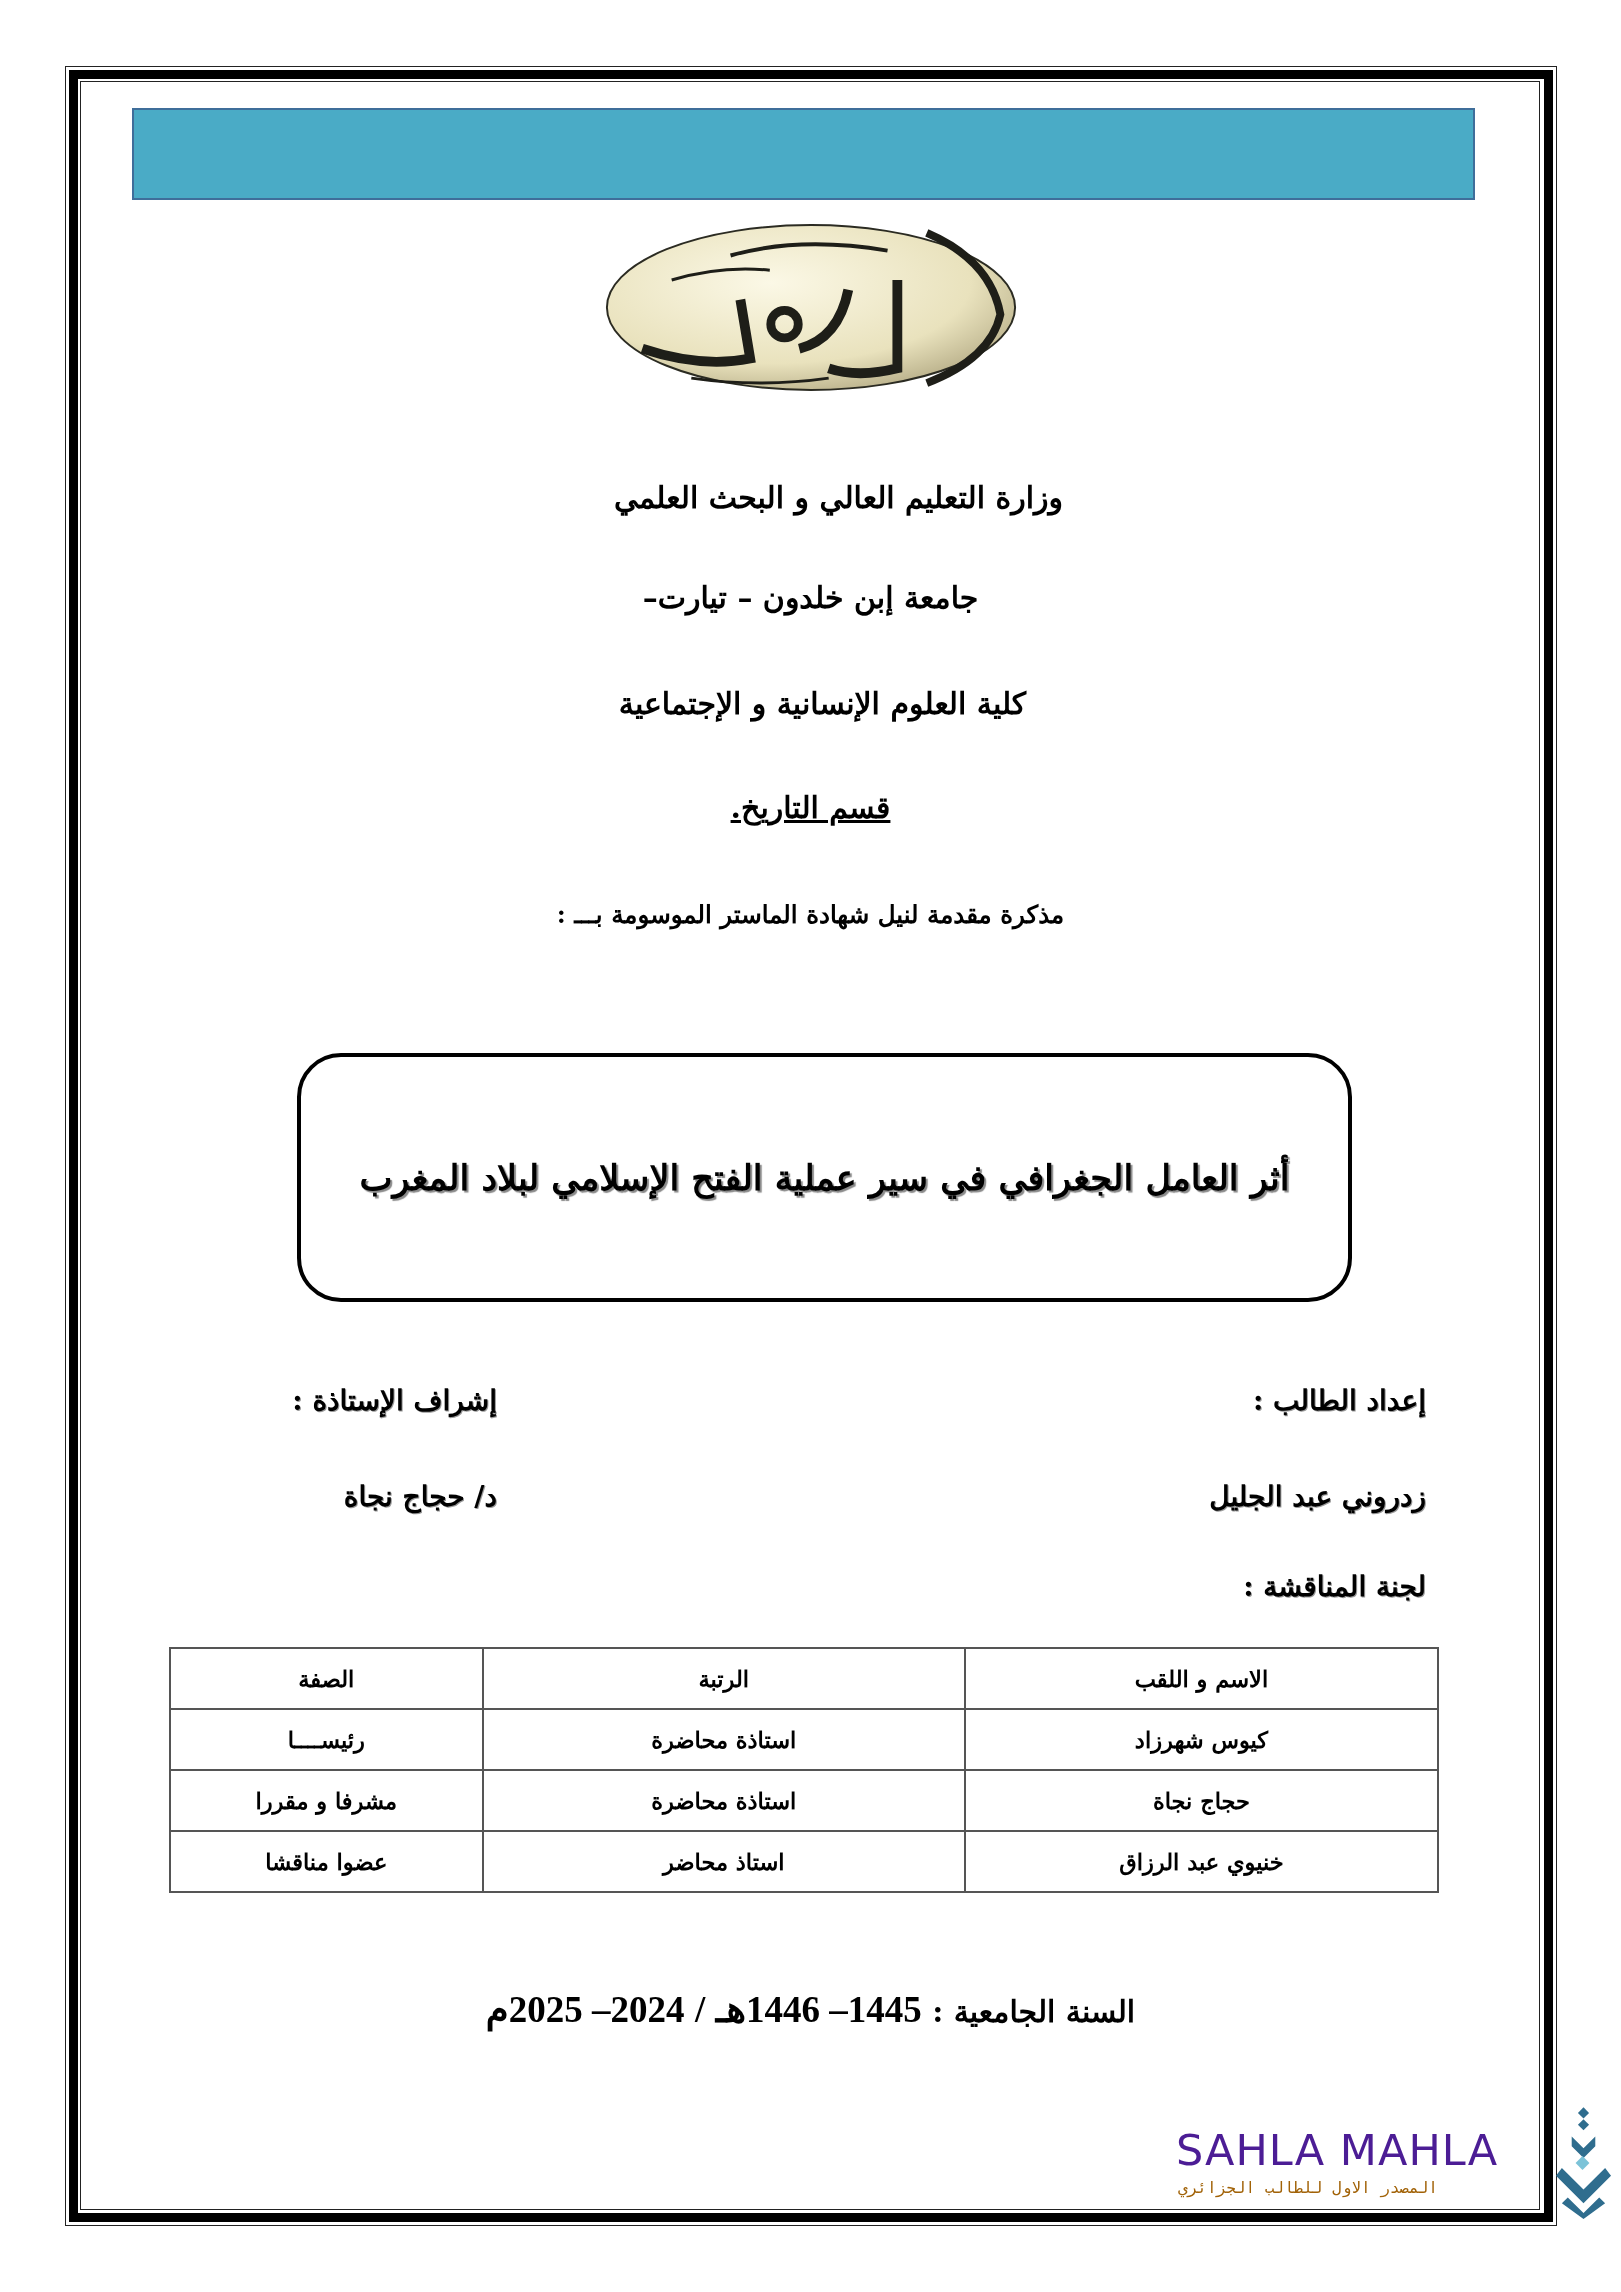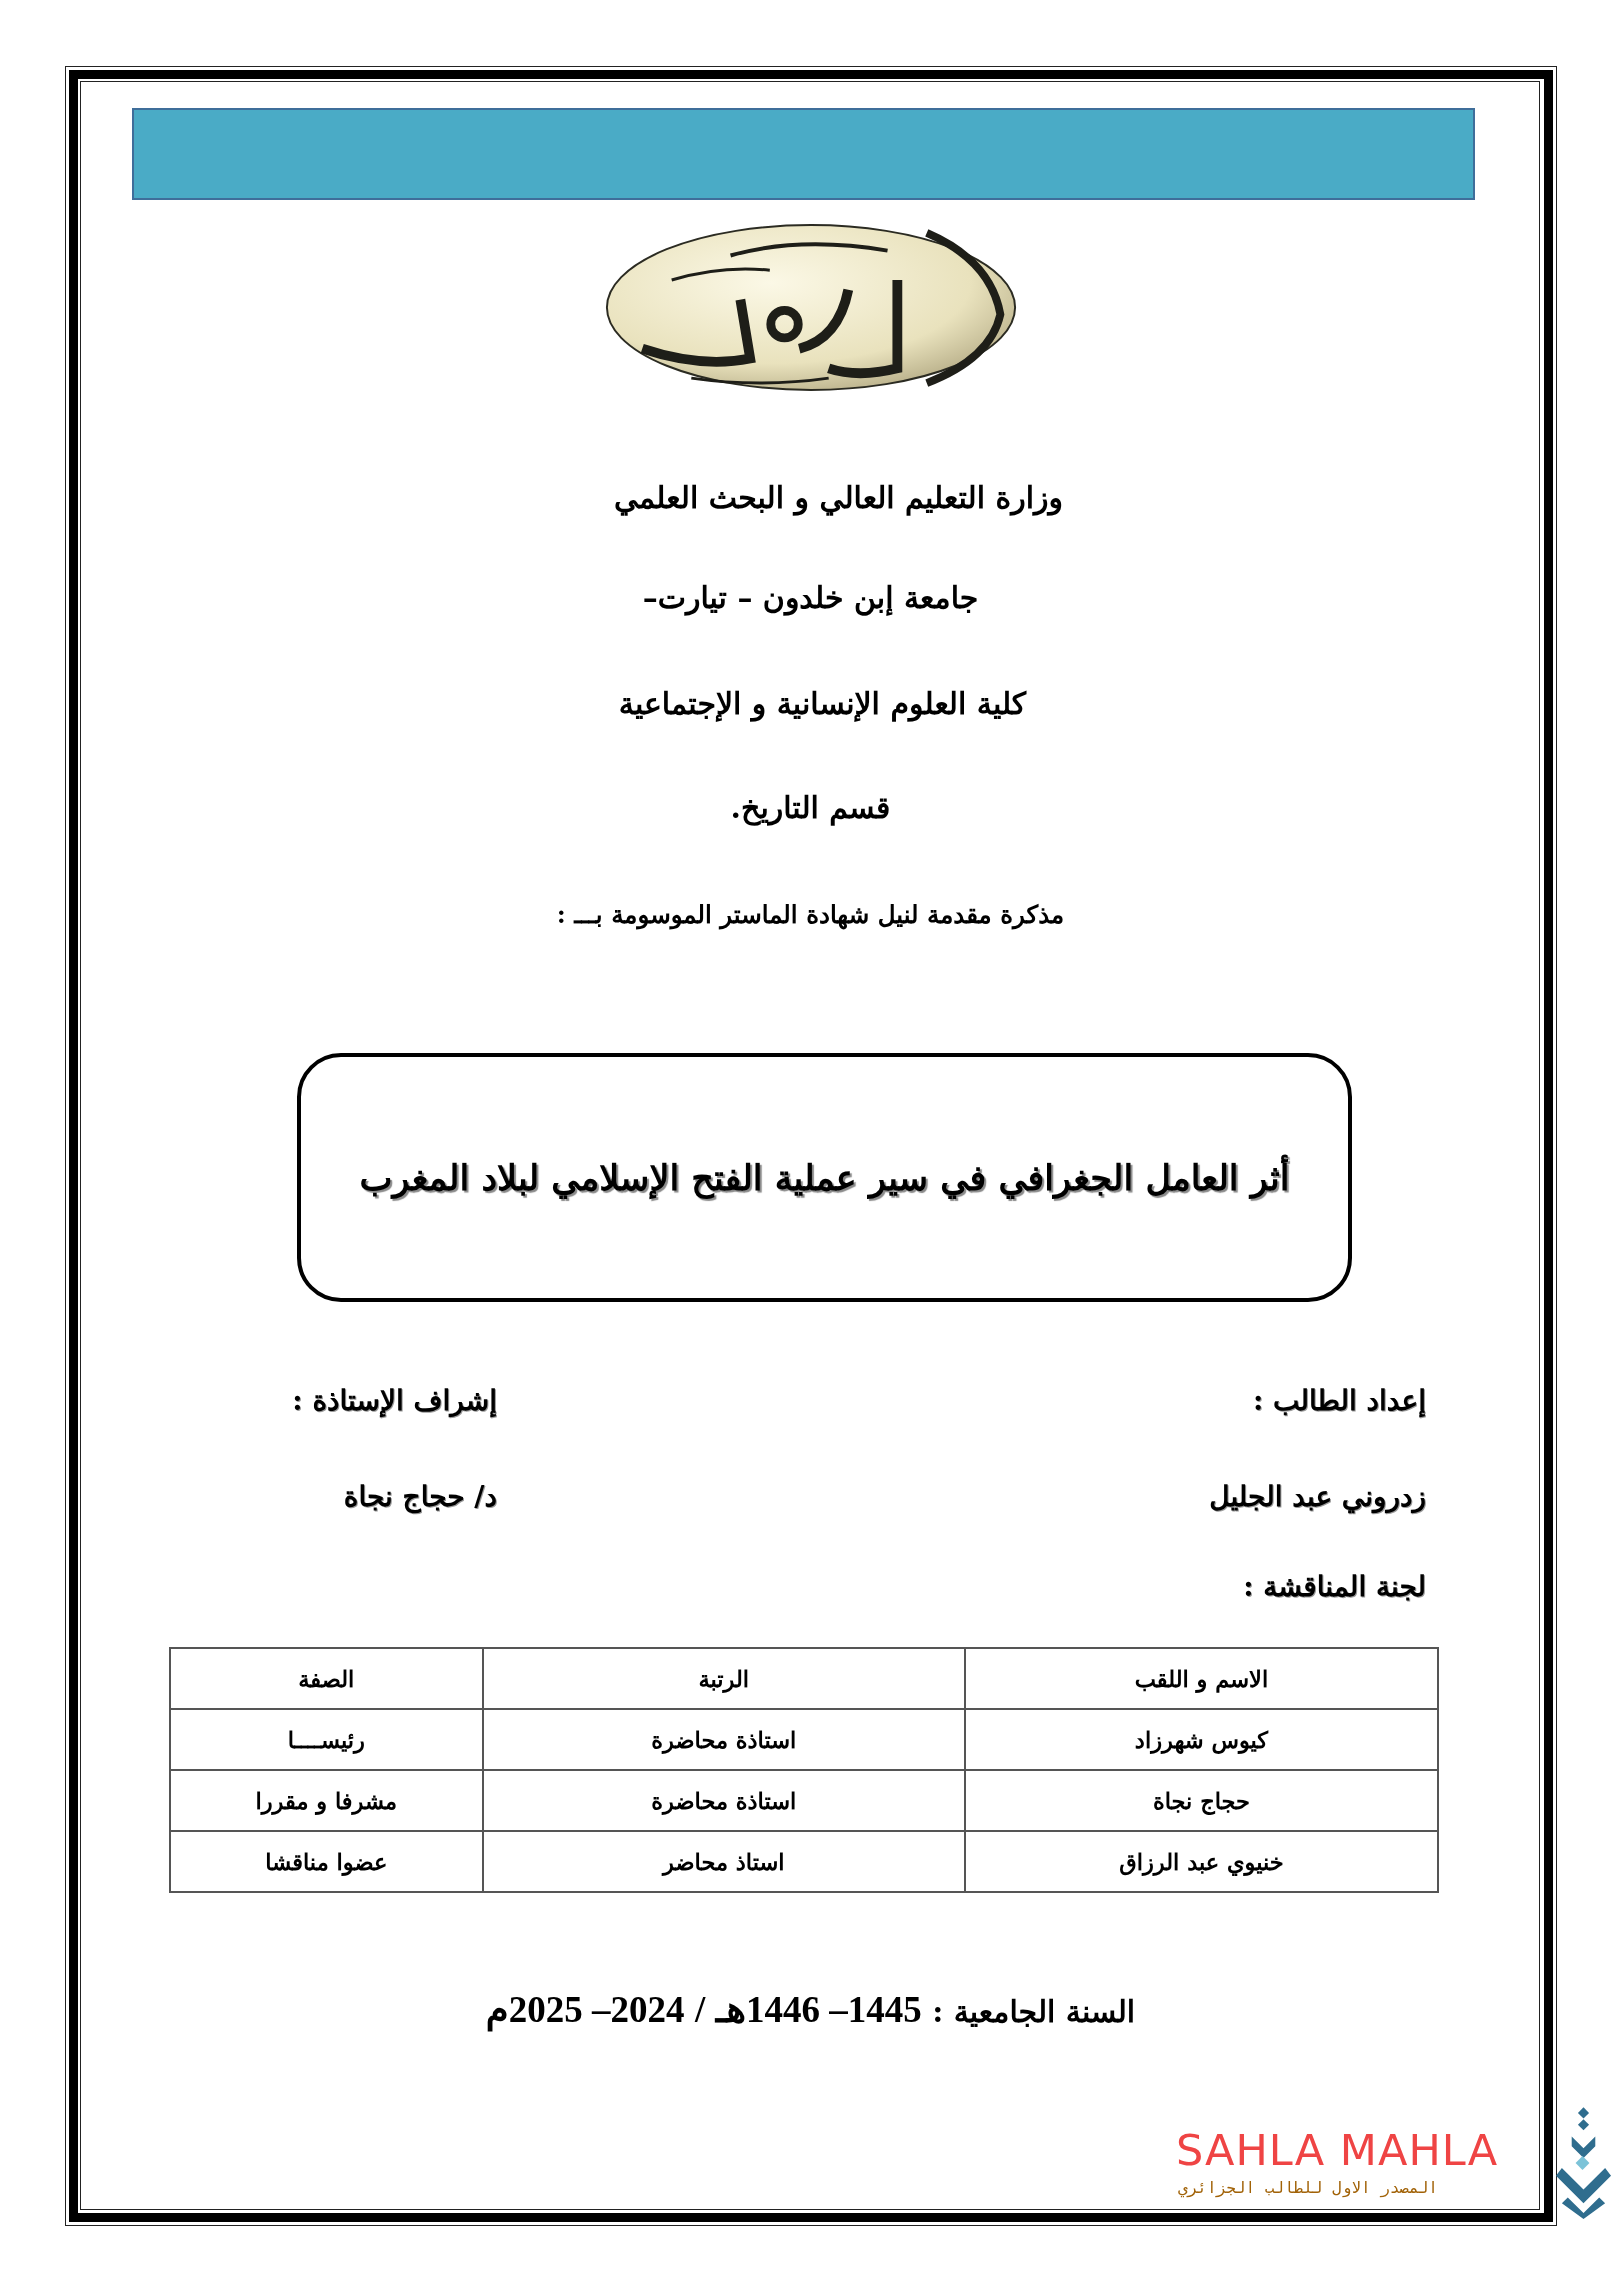--- a/index.html
+++ b/index.html
@@ -18,21 +18,21 @@
                  border: 2px solid #3f6e9a; box-sizing: border-box; }
 
   .logo { position: absolute; left: 603px; top: 221px; width: 417px; height: 172px; }
 
   .rtl { direction: rtl; unicode-bidi: plaintext; }
   .center-line { position: absolute; left: 0; width: 1621px; text-align: center; font-weight: bold; }
 
   .l-ministry { top: 480px; font-size: 30px; margin-left: 28px; }
   .l-univ { top: 580px; font-size: 30px; }
   .l-faculty { top: 686px; font-size: 30px; margin-left: 12px; }
-  .l-dept { top: 790px; font-size: 30px; }
+  .l-dept { top: 790px; font-size: 30px; text-decoration: underline; }
   .l-memo { top: 900px; font-size: 24.5px; }
 
   .title-box { position: absolute; left: 297px; top: 1053px; width: 1055px; height: 249px;
                border: 4.9px solid #000; border-radius: 44px; box-sizing: border-box;
                display: flex; flex-direction: column; justify-content: center; align-items: center; gap: 39px; }
   .title-line { font-size: 35px; font-weight: bold; text-shadow: 2px 2px 1px #8a8a8a; text-align: center; }
 
   .info { position: absolute; font-size: 28px; font-weight: bold; text-shadow: 1px 1px 0 #9a9a9a; margin-top: 12px; }
   .r-col { right: 195px; text-align: right; }
   .l-col { right: 1124px; text-align: right; }
@@ -46,21 +46,21 @@
                        height: 59px; padding: 0; }
   table.committee td.c-name { width: 461px; }
   table.committee td.c-rank { width: 470px; }
   table.committee td.c-role { width: 304px; }
 
   .year { position: absolute; top: 1988px; left: 0; width: 1621px; text-align: center;
           font-size: 30px; font-weight: bold; }
   .year .nums { font-size: 37px; font-family: "Liberation Serif", serif; }
 
   .wm-latin { position: absolute; left: 1176px; top: 2125px; font-family: "DejaVu Sans", sans-serif;
-              font-size: 43px; color: #ef4444; letter-spacing: 1px; }
+              font-size: 43px; color: #4c1d95; letter-spacing: 1px; }
   .wm-arabic { position: absolute; left: 1178px; top: 2178px; font-family: Liberation Mono, monospace;
                font-size: 16px; color: #a16207; }
   .wm-emblem { position: absolute; left: 1554px; top: 2107px; width: 59px; height: 113px; }
 </style>
 </head>
 <body>
 
 <div class="frame-outer"></div>
 <div class="frame-thick"></div>
 <div class="frame-inner"></div>

